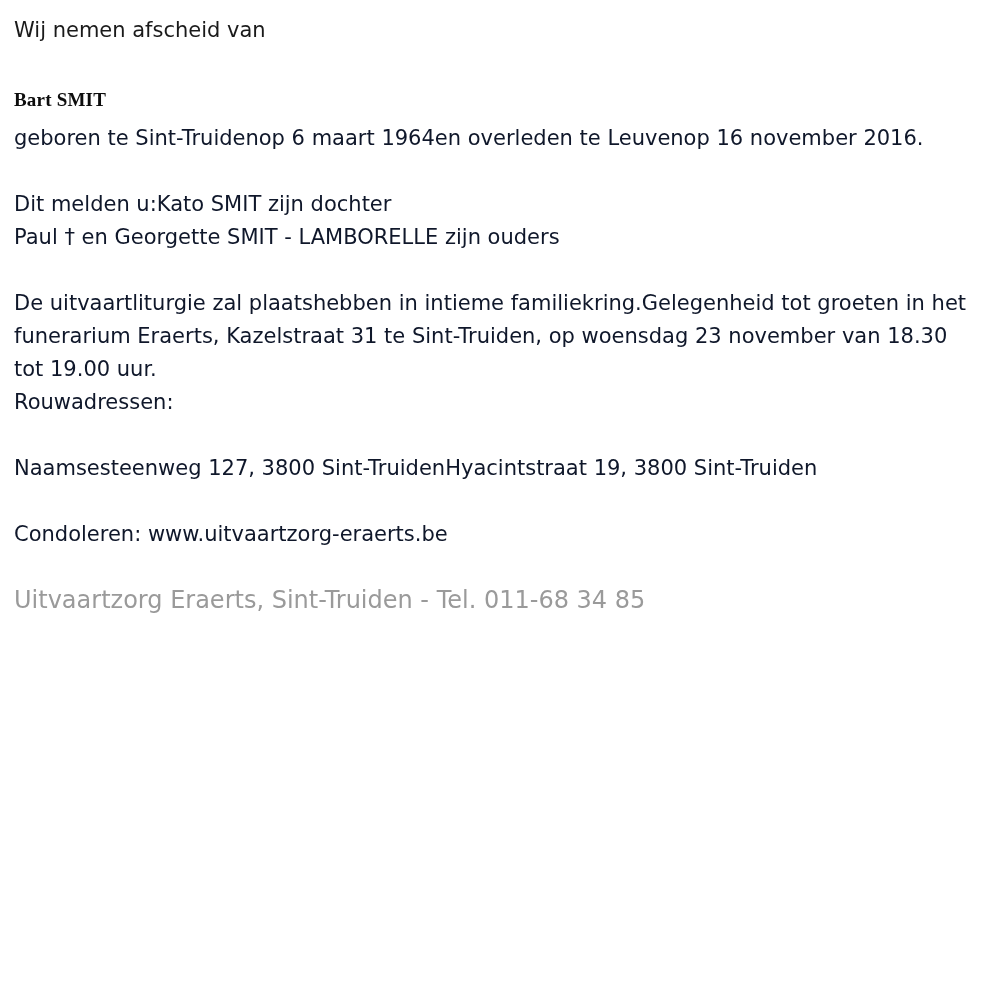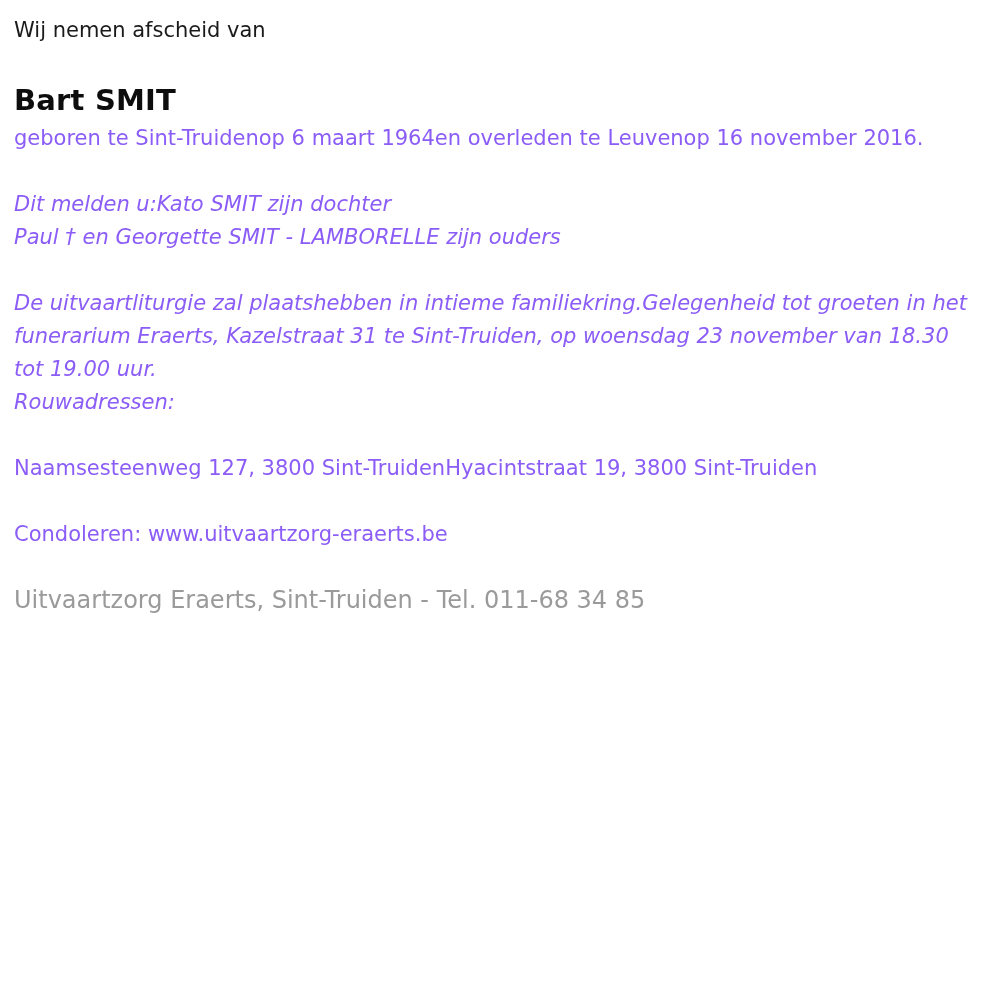--- a/index.html
+++ b/index.html
@@ -27,36 +27,36 @@
     color: #1a1a1a;
     white-space: pre-wrap;
   }
   .intro {
     margin-bottom: 0;
   }
   .gap {
     height: 33px;
   }
   .name {
-    font-size: 29px;
+    font-size: 19px;
     font-weight: bold;
     line-height: 40px;
     color: #0d0d0d;
     margin: 0 0 2px 0;
     letter-spacing: 0.2px;
+    font-family: Liberation Serif, serif;
   }
   .para {
     font-size: 21px;
     line-height: 33px;
-    color: #8b5cf6;
+    color: #0f172a;
     max-width: 970px;
   }
   .block .para {
     margin: 0;
-    font-style: italic;
   }
   .footer {
     font-size: 24px;
     line-height: 32px;
     color: #9a9a9a;
   }
 </style>
 </head>
 <body>
 

